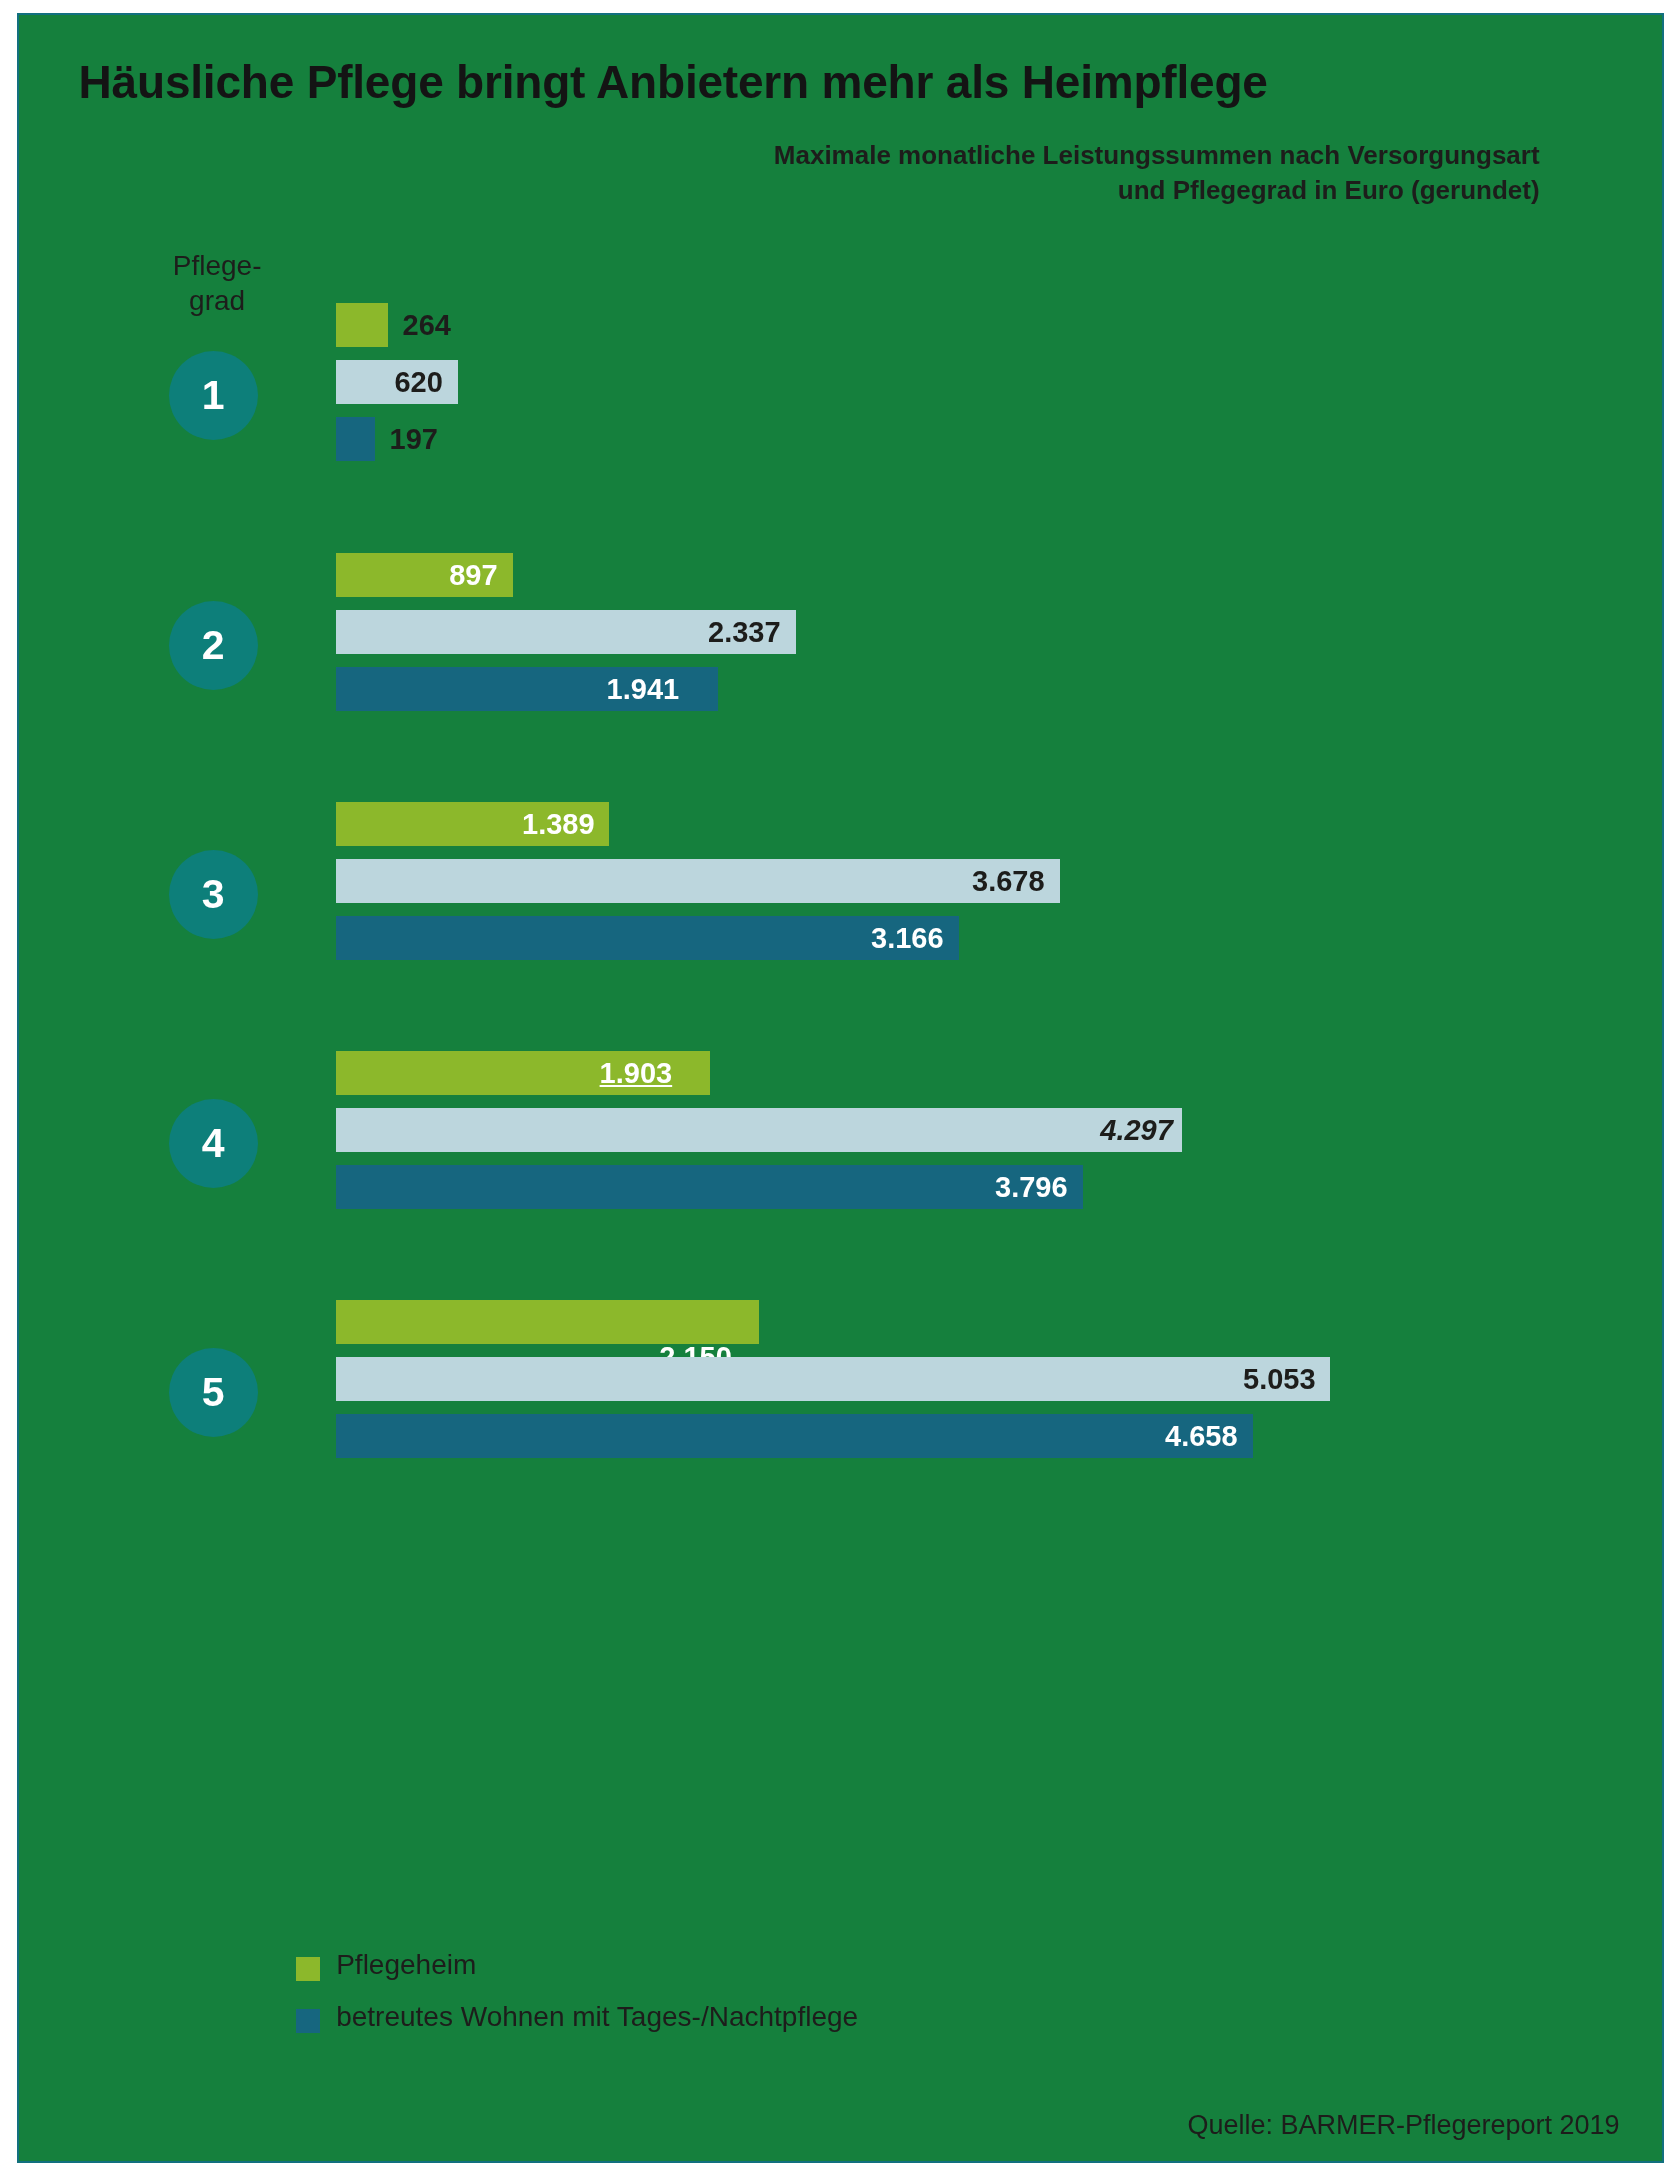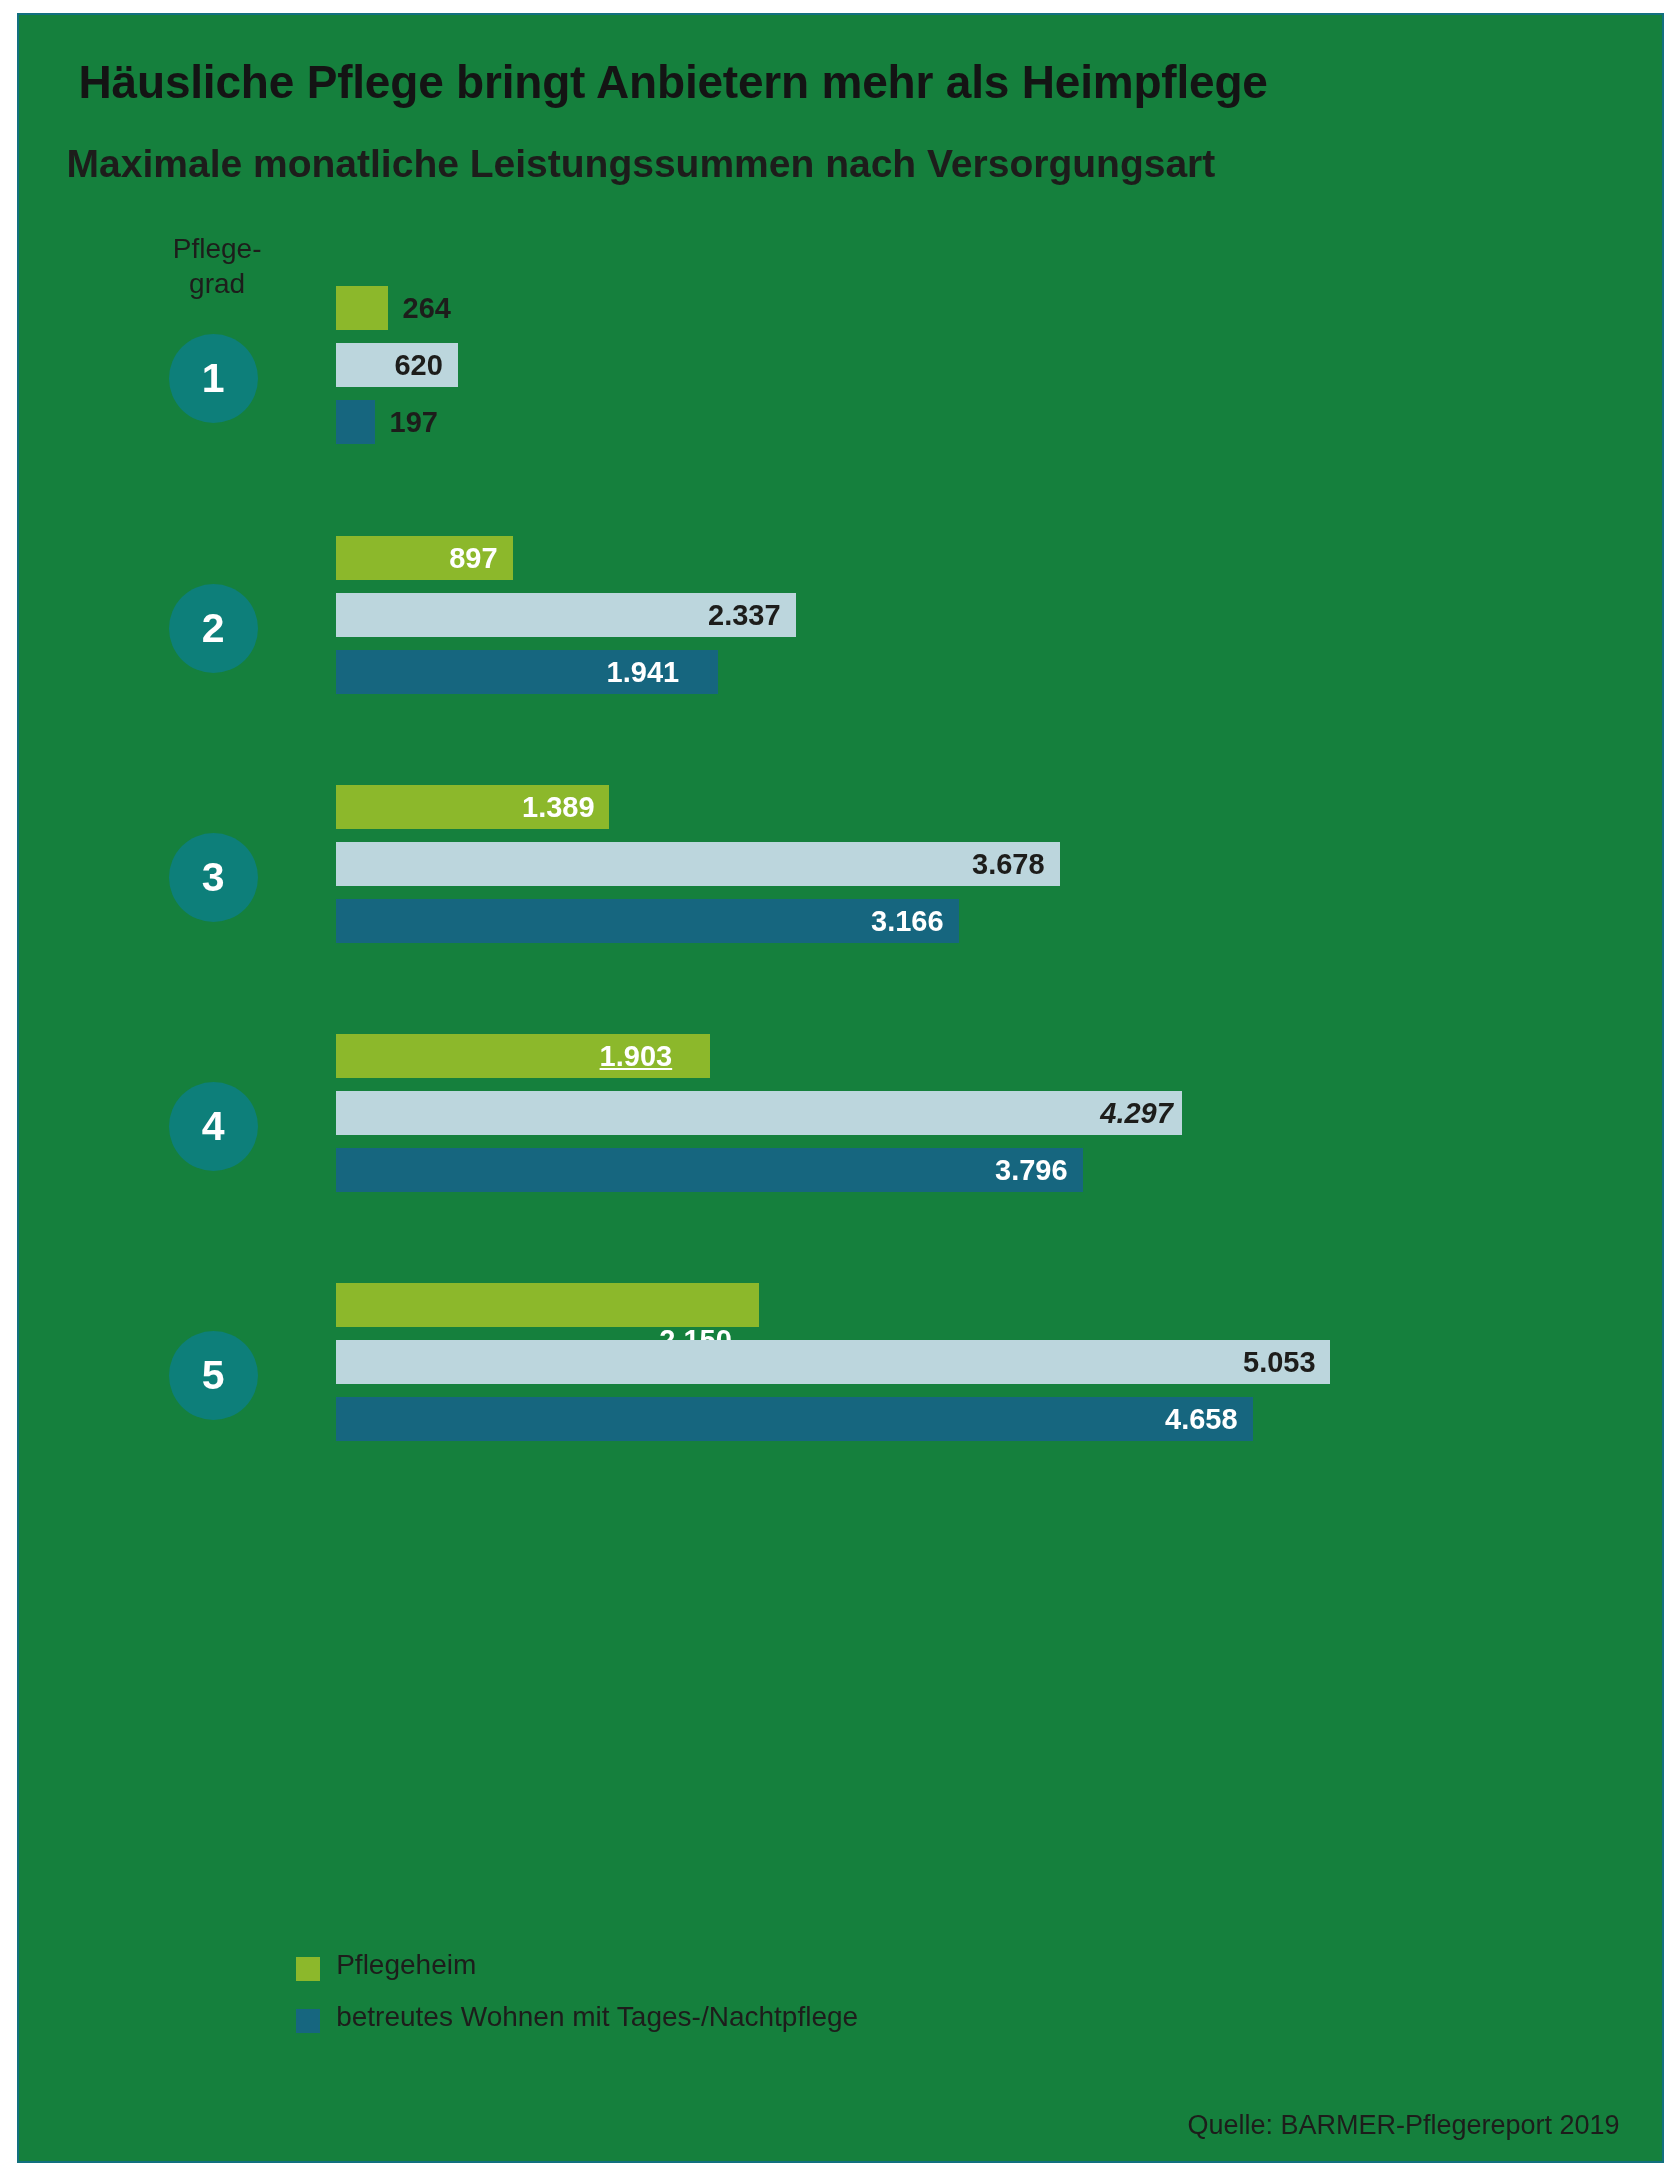--- a/index.html
+++ b/index.html
@@ -41,22 +41,22 @@
   .headline {
     font-size: 46px;
     font-weight: bold;
     letter-spacing: -0.2px;
     color: #141414;
     margin: 0 0 0 12px;
     line-height: 1.12;
   }
   .subtitle {
     margin: 29.5px 0 0 0;
-    text-align: left;
-    font-size: 39px;
+    text-align: right;
+    font-size: 26px;
     font-weight: 600;
     color: #1d1d1b;
     line-height: 1.33;
     padding-right: 74px;
   }
   .subtitle div { white-space: nowrap; }
 
   .chart {
     position: relative;
     margin-top: 41px;
@@ -162,20 +162,21 @@
 <body>
 
 <div class="page">
   <div class="frame">
     <div class="inner">
 
       <h1 class="headline">Häusliche Pflege bringt Anbietern mehr als Heimpflege</h1>
 
       <div class="subtitle">
         <div>Maximale monatliche Leistungssummen nach Versorgungsart</div>
+        <div>und Pflegegrad in Euro (gerundet)</div>
       </div>
 
       <div class="chart" id="chart-area">
         <div class="axis-label">
           <div>Pflege-</div>
           <div>grad</div>
         </div>
       <div class="group" style="top: 55px;">
             <div class="badge" style="background: rgb(13, 127, 122);">1</div>
             <div class="bars">

